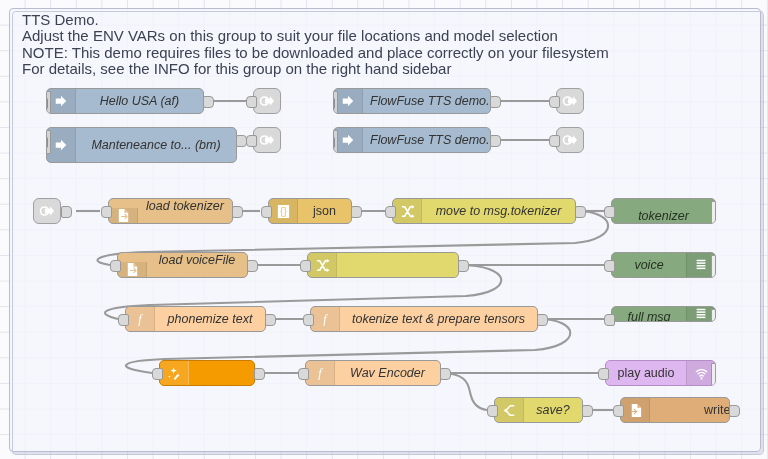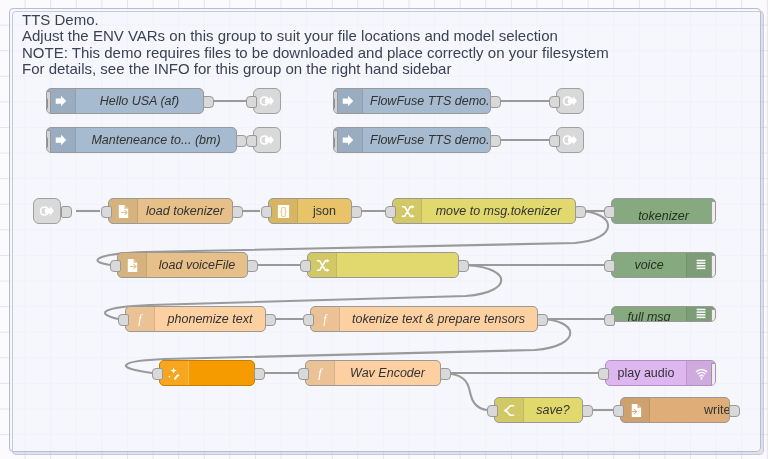--- a/index.html
+++ b/index.html
@@ -55,21 +55,21 @@
   
   .port{
     position:absolute;width:9px;height:10px;border:1px solid #999;
     background:#d9d9d9;border-radius:2px;z-index:6;
   }
   .port.in{border-top-left-radius:4px;border-bottom-left-radius:4px;}
   .port.out{border-top-right-radius:4px;border-bottom-right-radius:4px;}
   
   .n-inject{background:#a6bbcf;}
   .n-link{background:#d9d9d9;border-color:#a5a5a5;}
-  .n-file-in{background:#e6c088;}
+  .n-file-in{background:#e6c088;align-items:flex-end;}
   .n-file-out{background:#dfae78;gap:47px;}
   .n-json{background:#e8c36a;}
   .n-change{background:#e2d96e;}
   .n-switch{background:#e2d96e;}
   .n-debug{background:#87a980;}
   .n-func{background:#fdd0a2;}
   .n-onnx{background:#f59b00;border-color:#c77c00;}
   .n-audio{background:#deb7f0;border-color:#b58cc8;}
   .n-onnx .lbl{color:#0c4a6e;font-style:normal;font-weight:700;margin-top:36px;}
   .n-onnx .ico{background:rgba(255,255,255,0.12);border-right-color:rgba(255,255,255,.25);}
@@ -156,21 +156,21 @@
   <div class="port out" style="left:203px;top:96px;"></div>
 
   <div class="linknode n-link" style="left:253px;top:88px;">
     <svg class="gl" width="16" height="16" viewBox="0 0 16 16">
         <circle cx="5.5" cy="8" r="4" fill="none" stroke="#fff" stroke-width="1.6"></circle>
         <path fill="#fff" d="M6 5.6h5.2V3.2L15 8l-3.8 4.8v-2.4H6z"></path>
       </svg>
   </div>
   <div class="port in" style="left:246px;top:96px;"></div>
 
-  <div class="node n-inject" style="left:46px;top:127px;width:191px;height:26px;">
+  <div class="node n-inject" style="left:46px;top:127px;width:191px;height:36px;">
     <div class="injbtn">
         <i></i>
       </div>
     <div class="ico">
       <svg class="gl" width="14" height="14" viewBox="0 0 16 16">
           <path fill="#fff" d="M2 5h6V2l6 6-6 6v-3H2z"></path>
         </svg>
     </div>
     <div class="lbl">Manteneance to... (bm)</div>
   </div>

